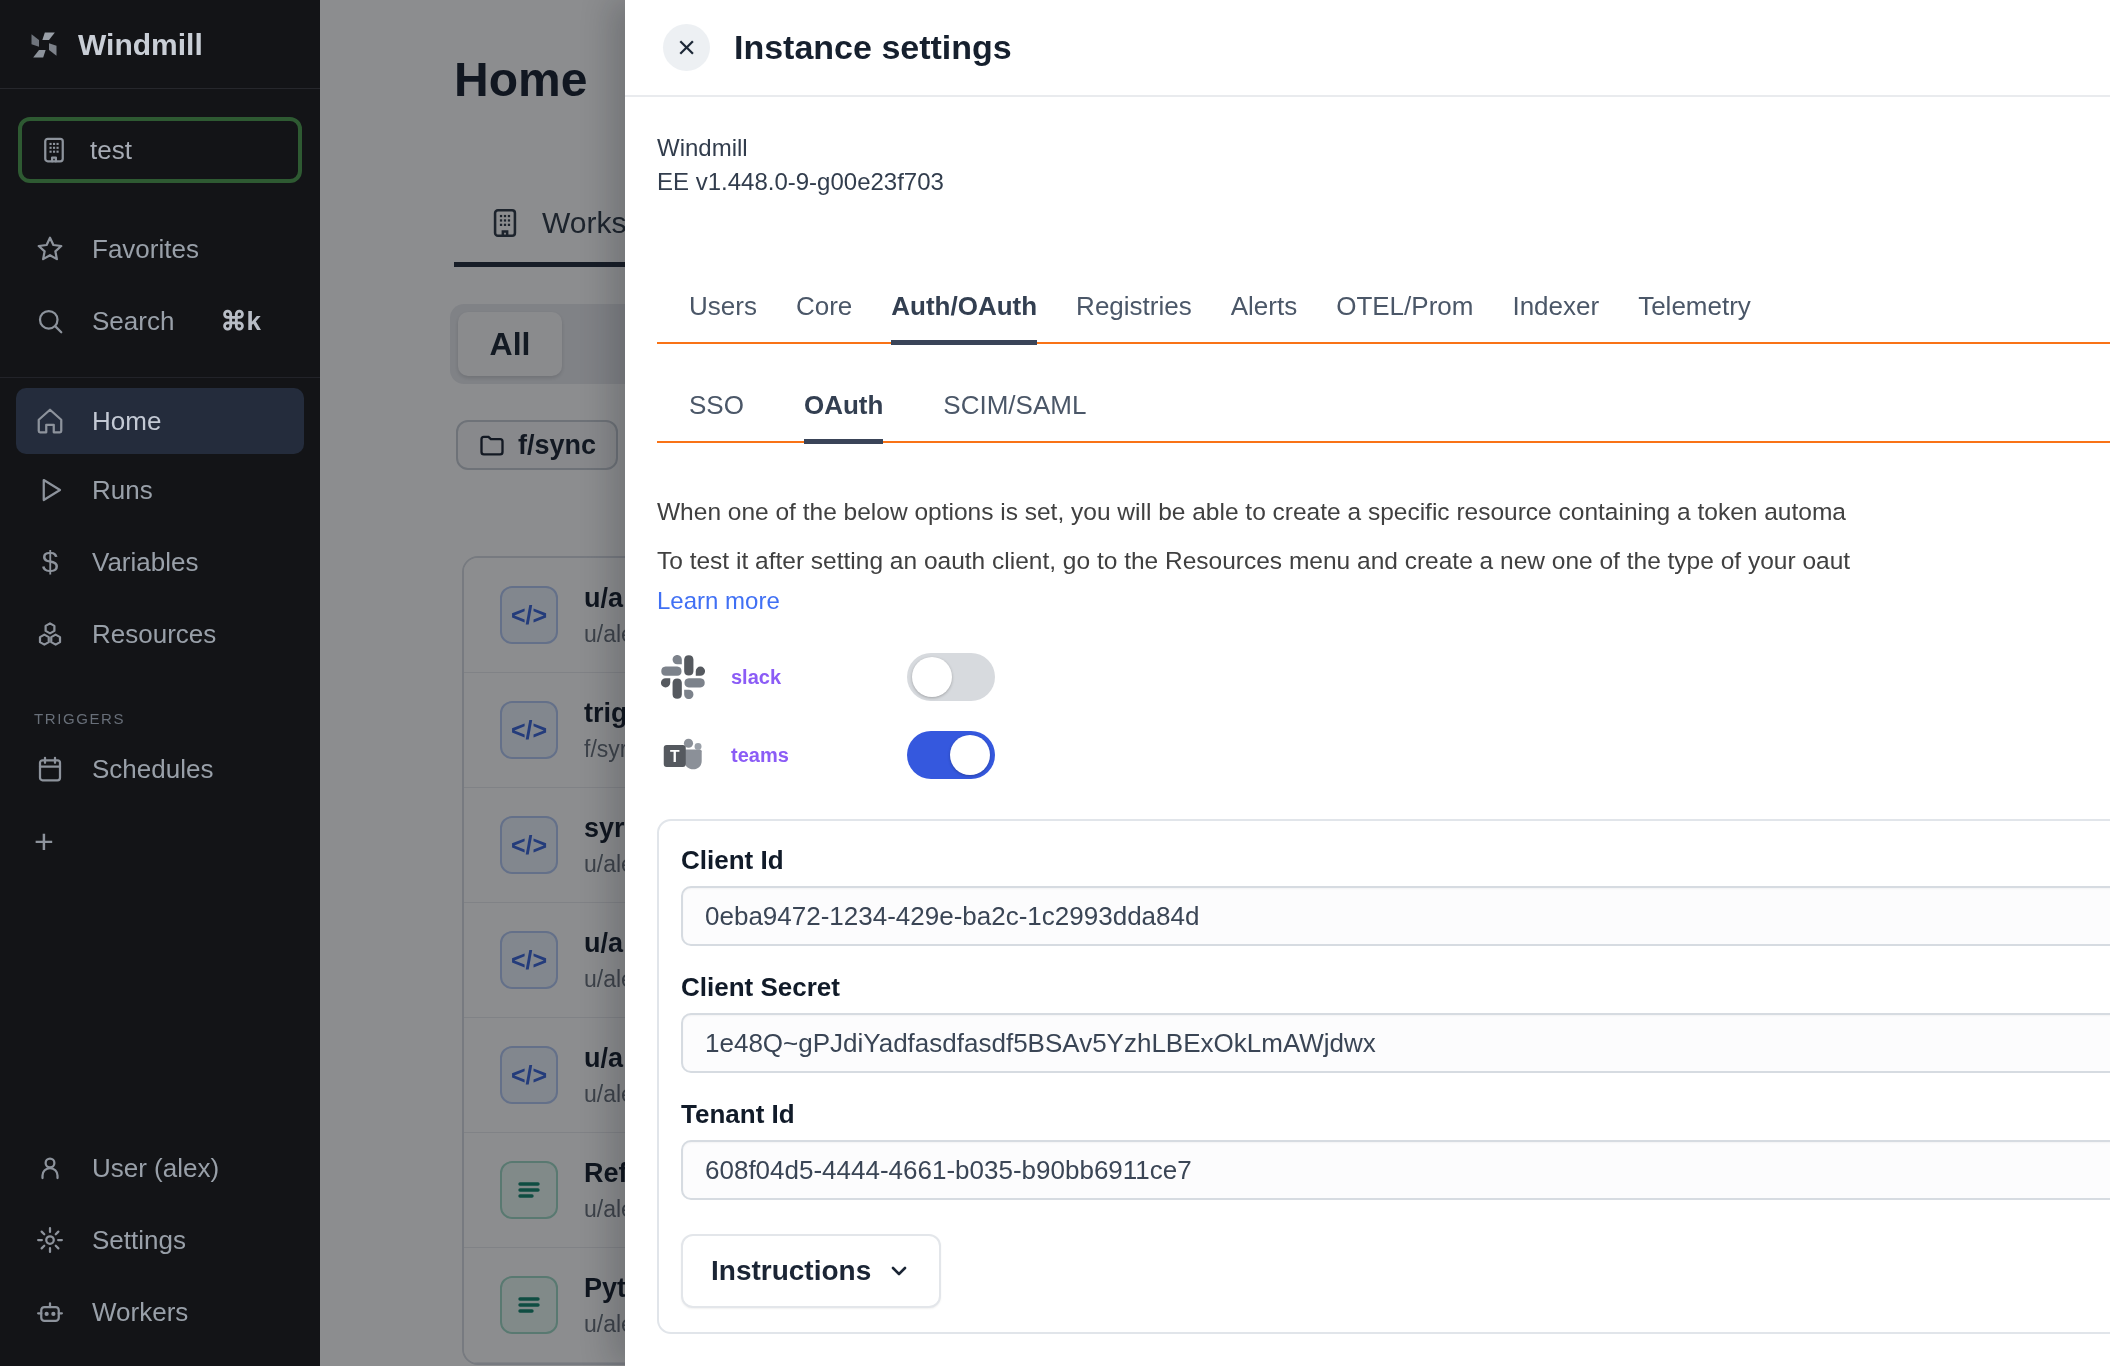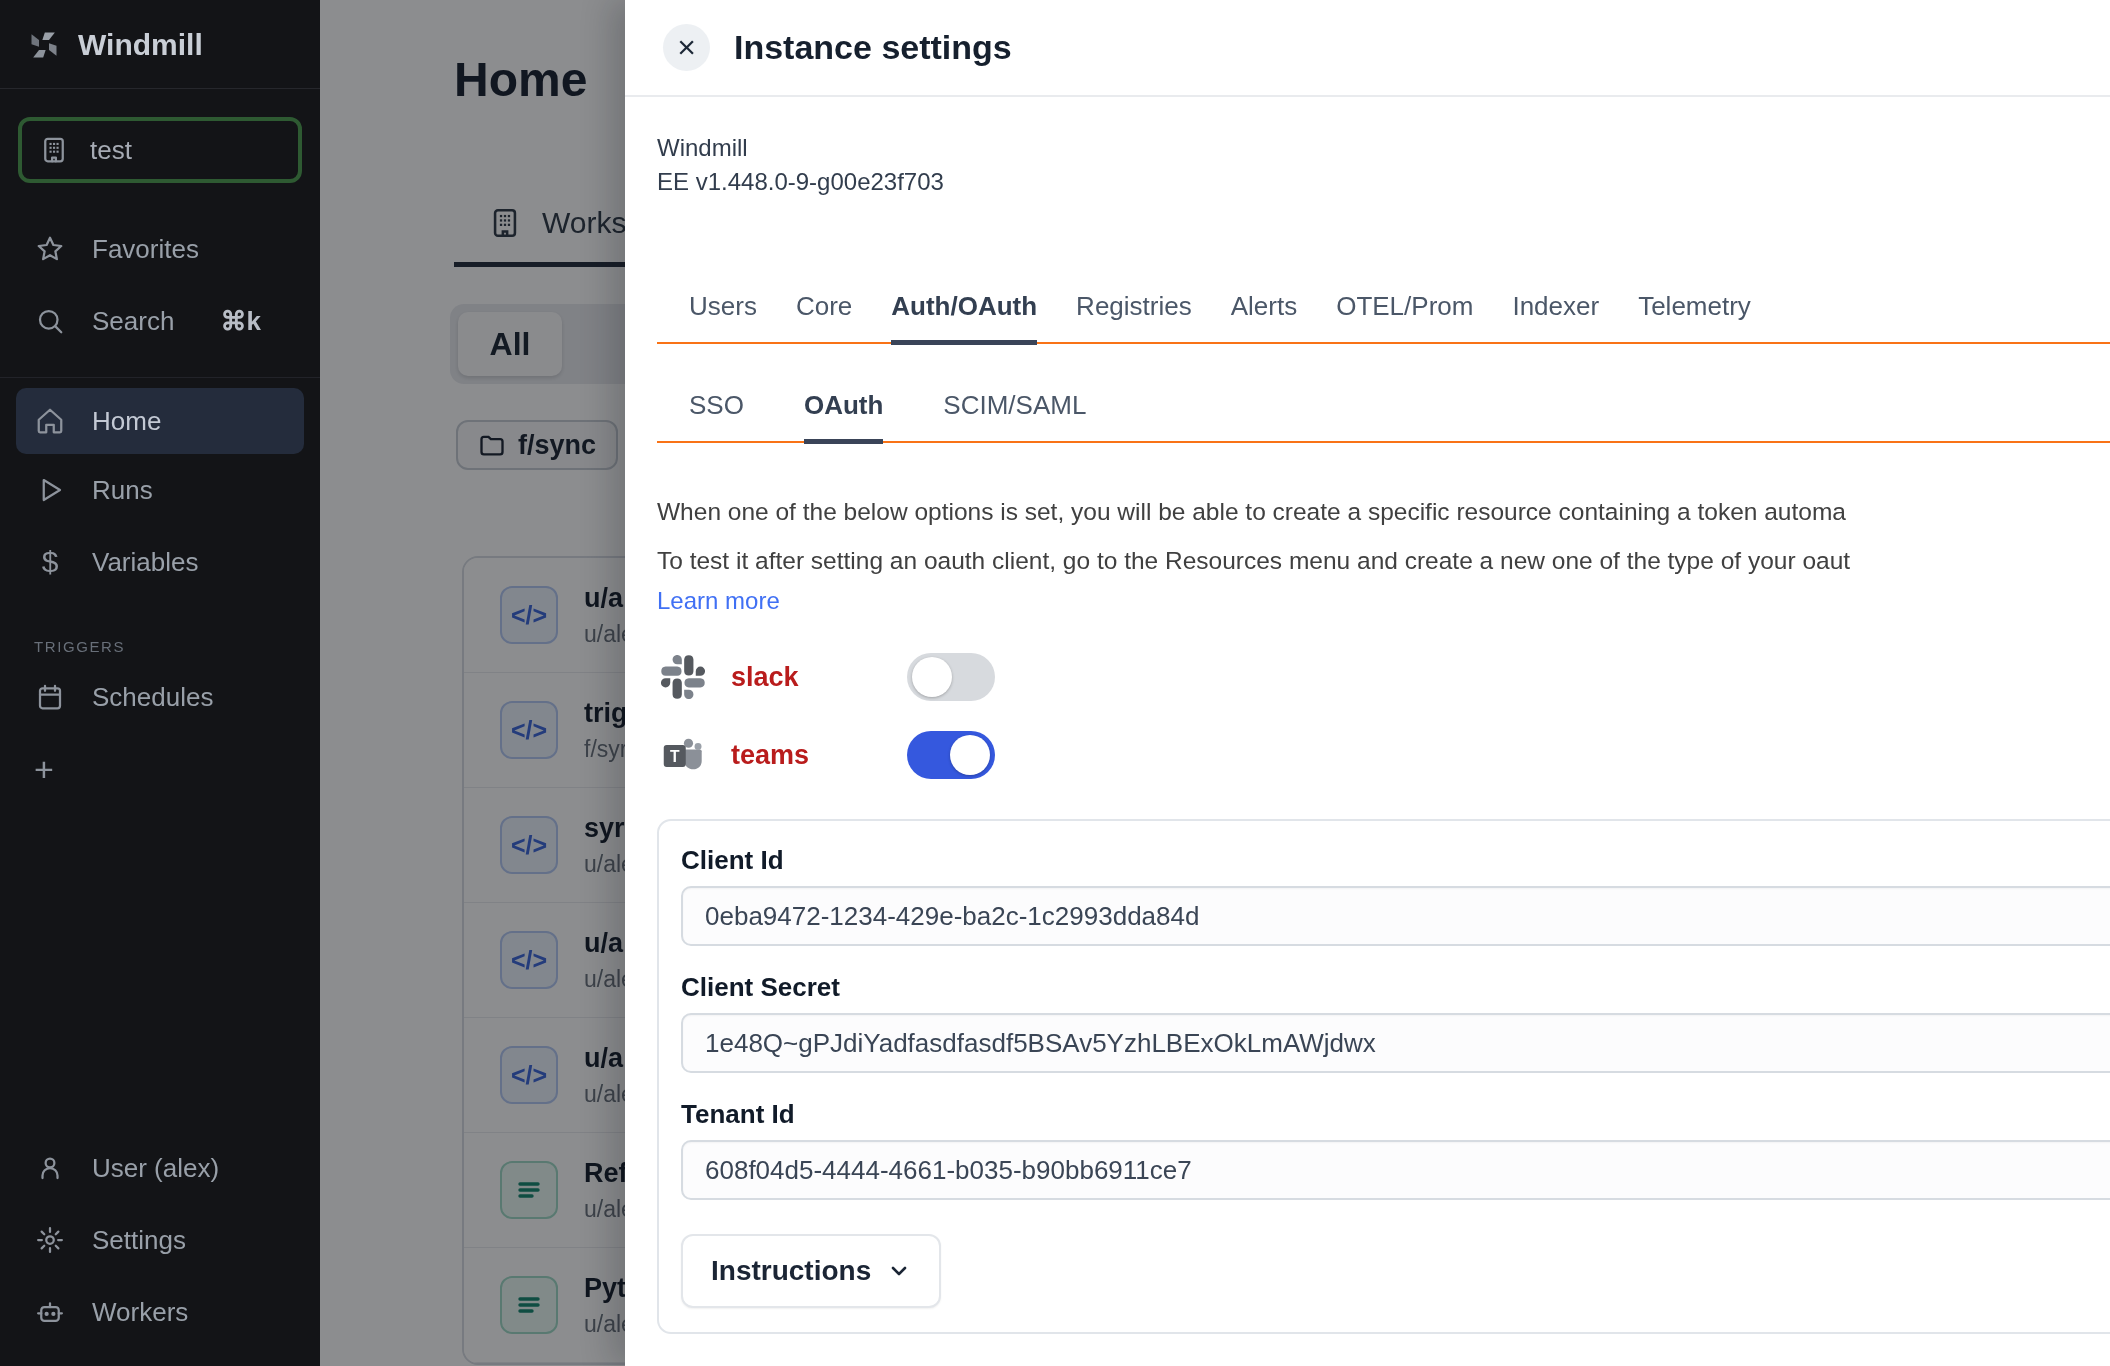--- a/index.html
+++ b/index.html
@@ -75,21 +75,21 @@
           font-size:26px; color:#4b5768; }
   .tabs.sub { margin-top:46px; gap:60px; }
   .tab { padding-bottom:18px; cursor:pointer; border-bottom:5px solid transparent; margin-bottom:-3px; }
   .tab.active { color:#333f51; font-weight:700; border-bottom-color:#3a4458; }
   .para { margin-top:44px; font-size:24.5px; color:#404040; line-height:49px;
           white-space:nowrap; overflow:hidden; }
   .learn { margin-top:2px; font-size:24px; color:#4070f4; cursor:pointer; display:inline-block; }
   .providers { margin-top:38px; }
   .prov-row { display:flex; align-items:center; height:48px; margin-bottom:30px; }
   .prov-icon { width:44px; height:44px; flex:0 0 44px; margin-left:4px; }
-  .prov-label { margin-left:26px; width:176px; font-size:27px; font-weight:700; color:#b91c1c; }
+  .prov-label { margin-left:26px; width:176px; font-size:20px; font-weight:700; color:#8b5cf6; }
   .switch { width:88px; height:48px; border-radius:24px; position:relative; cursor:pointer;
             background:#d7dade; transition:none; }
   .switch .knob { position:absolute; top:4px; left:5px; width:40px; height:40px; border-radius:50%;
                   background:#fff; box-shadow:0 1px 3px rgba(0,0,0,.25); }
   .switch.on { background:#3558de; }
   .switch.on .knob { left:43px; }
   .card { margin-top:40px; margin-right:-80px; border:2px solid #e1e5ea; border-radius:14px;
           padding:24px 0 24px 22px; }
   .f-label { font-size:26px; font-weight:700; color:#111b29; margin-bottom:10px; }
   .f-input { display:block; width:101%; height:60px; border:2px solid #d6dbe1; border-radius:10px;
@@ -177,20 +177,30 @@
             <svg viewBox="0 0 24 24">
                 <path d="M7 4l13 8-13 8z"></path>
               </svg>
           </span>
           <span>Runs</span>
         </div>
         <div class="side-item">
           <span class="sicon dollar">$</span>
           <span>Variables</span>
         </div>
+        <div class="side-item">
+          <span class="sicon">
+            <svg viewBox="0 0 24 24">
+                <path d="M8.5 9.5v-4L12 3.5l3.5 2v4L12 11.5z"></path>
+                <path d="M4 18.5v-4l3.5-2 3.5 2v4l-3.5 2z"></path>
+                <path d="M13 18.5v-4l3.5-2 3.5 2v4l-3.5 2z"></path>
+              </svg>
+          </span>
+          <span>Resources</span>
+        </div>
       </div>
 
       <div class="section-label">TRIGGERS</div>
       <div class="side-item">
         <span class="sicon">
           <svg viewBox="0 0 24 24">
               <rect x="4" y="5" width="16" height="16" rx="2"></rect>
               <path d="M8 3v4M16 3v4M4 10h16"></path>
             </svg>
         </span>

